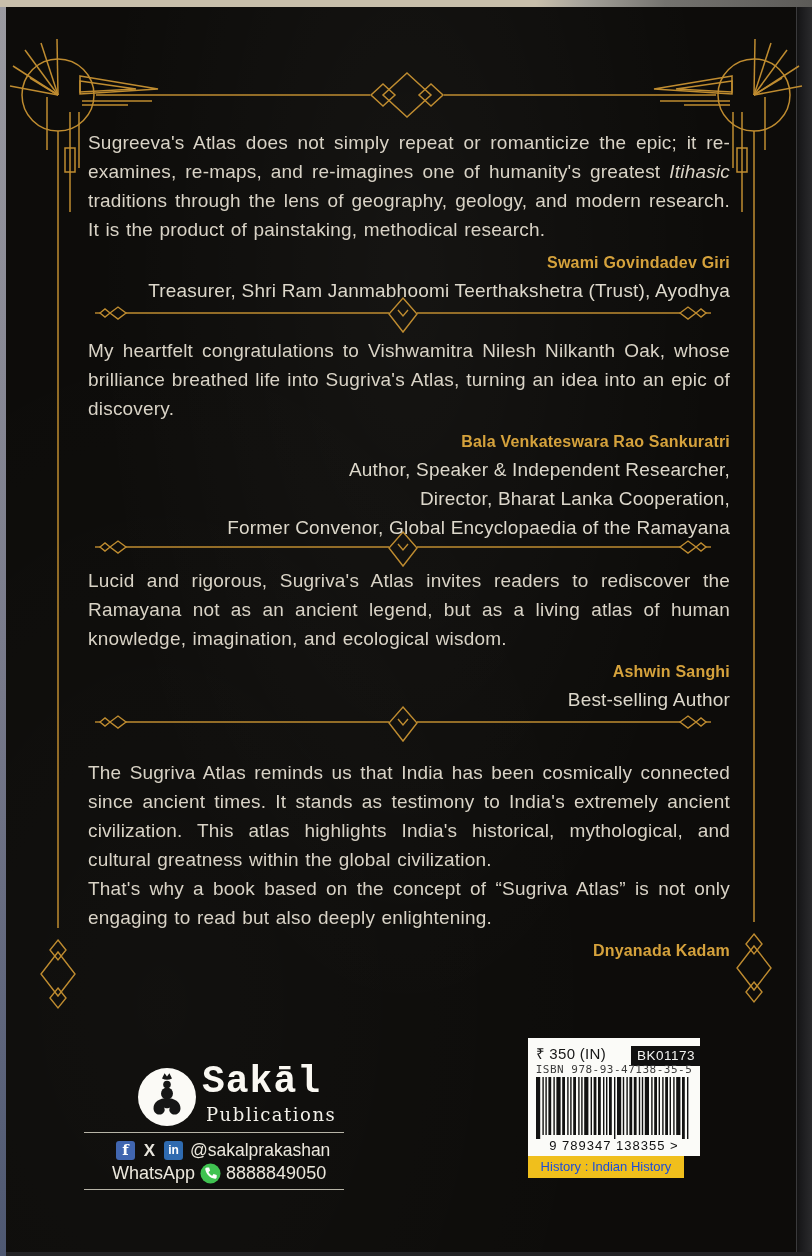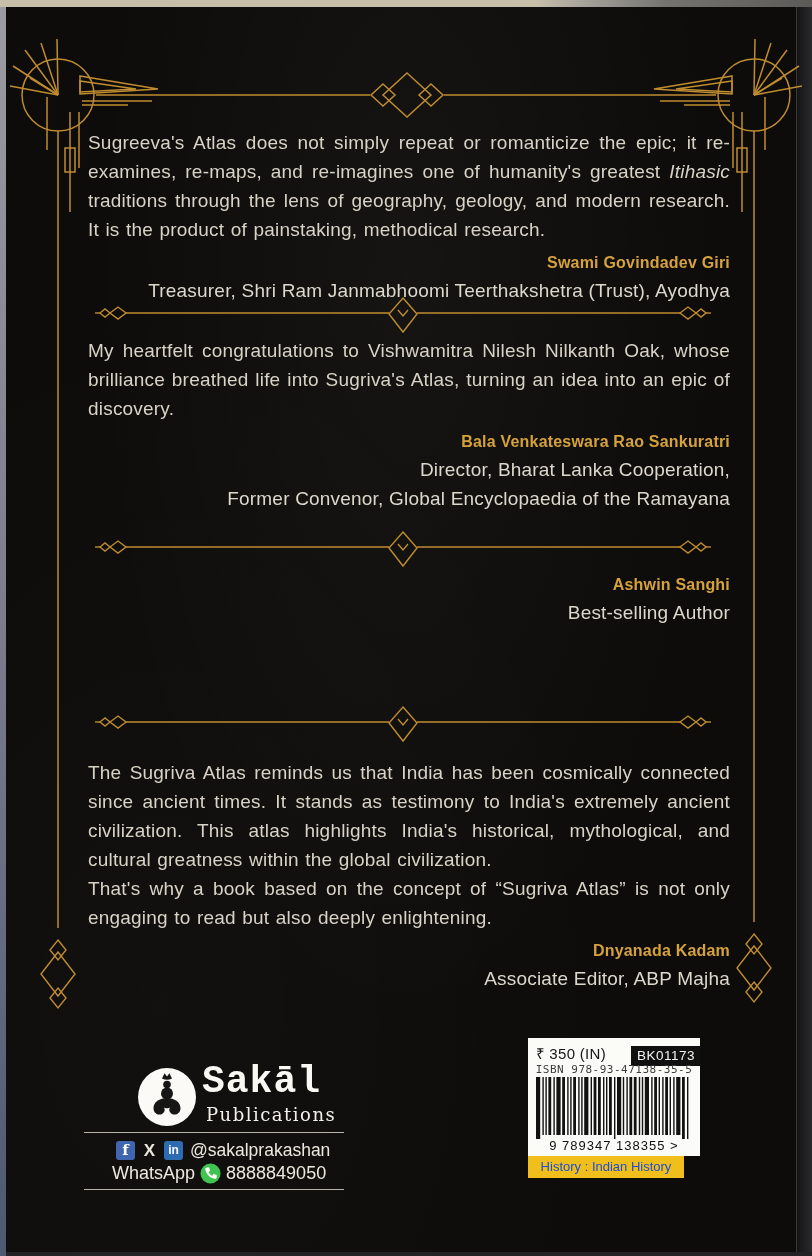--- a/index.html
+++ b/index.html
@@ -150,39 +150,38 @@
       <div class="author">Swami Govindadev Giri</div>
       <div class="titles">
           <div class="title-line">Treasurer, Shri Ram Janmabhoomi Teerthakshetra (Trust), Ayodhya</div>
         </div>
     </div>
 
     <div class="testimonial" style="top: 336px;">
       <p class="quote"><span>My heartfelt congratulations to Vishwamitra Nilesh Nilkanth Oak, whose brilliance breathed life into Sugriva's Atlas, turning an idea into an epic of discovery.</span></p>
       <div class="author">Bala Venkateswara Rao Sankuratri</div>
       <div class="titles">
+          <div class="title-line">Author, Speaker &amp; Independent Researcher,</div>
           <div class="title-line">Director, Bharat Lanka Cooperation,</div>
           <div class="title-line">Former Convenor, Global Encyclopaedia of the Ramayana</div>
         </div>
     </div>
 
     <div class="testimonial" style="top: 566px;">
+      <p class="quote"><span>Lucid and rigorous, Sugriva's Atlas invites readers to rediscover the Ramayana not as an ancient legend, but as a living atlas of human knowledge, imagination, and ecological wisdom.</span></p>
       <div class="author">Ashwin Sanghi</div>
       <div class="titles">
           <div class="title-line">Best-selling Author</div>
         </div>
     </div>
 
     <div class="testimonial" style="top: 758px;">
       <p class="quote"><span>The Sugriva Atlas reminds us that India has been cosmically connected since ancient times. It stands as testimony to India's extremely ancient civilization. This atlas highlights India's historical, mythological, and cultural greatness within the global civilization.
 That's why a book based on the concept of “Sugriva Atlas” is not only engaging to read but also deeply enlightening.</span></p>
       <div class="author">Dnyanada Kadam</div>
-      <div class="titles">
-          <div class="title-line">Associate Editor, ABP Majha</div>
-        </div>
     </div>
   </div>
 
   <div class="logo-circle">
     <svg width="58" height="58" viewBox="0 0 58 58">
       <g fill="#161616">
         <path d="M24,10.5 l2.6,-5.2 2.4,3.1 2.4,-3.1 2.6,5.2 q-5,2.6 -10,0 z"></path>
         <circle cx="29" cy="16.5" r="3.8"></circle>
         <circle cx="29" cy="25.5" r="6"></circle>
         <path d="M29,30 c7.5,0 13.5,4.2 13.5,10.2 c0,5.2 -5.2,8.2 -9.3,5.2 c-2.2,-1.7 -2.5,-4.2 -1,-6.2 c-1,1.5 -5.4,1.5 -6.4,0 c1.5,2 1.2,4.5 -1,6.2 c-4.1,3 -9.3,0 -9.3,-5.2 c0,-6 6,-10.2 13.5,-10.2 z"></path>

